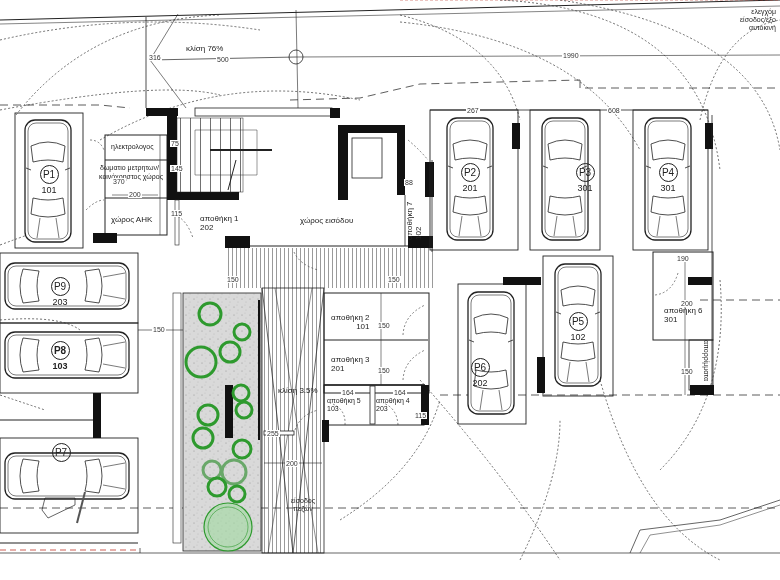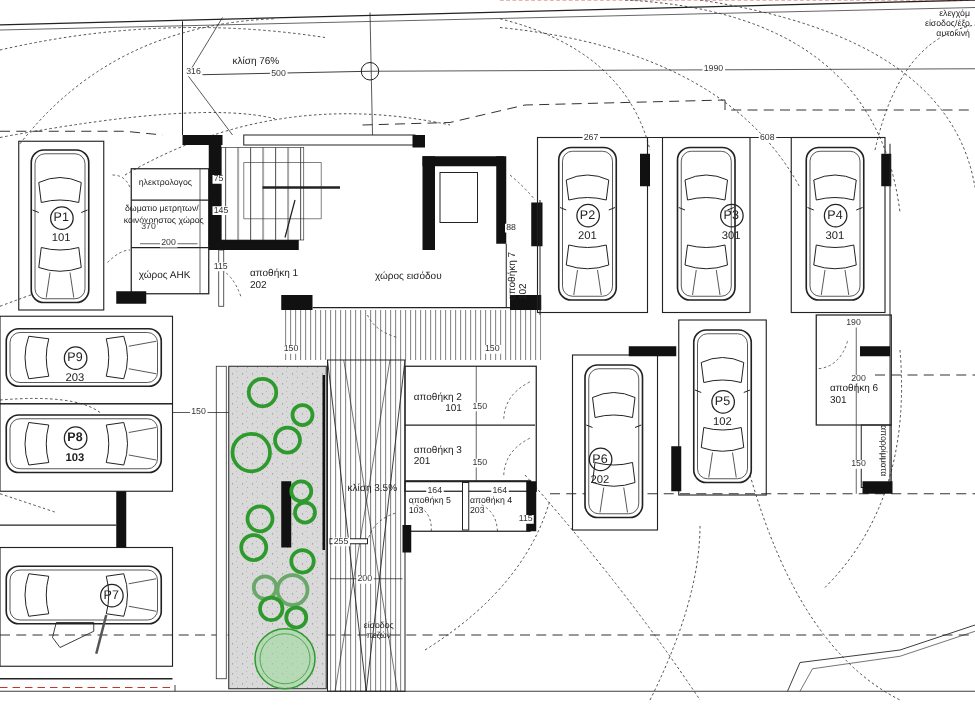--- a/index.html
+++ b/index.html
@@ -315,21 +315,21 @@
   <span class="unit">301</span>
 </div>
 <div class="badge" style="left:566px;top:312px;width:24px;text-align:center;">
   <span class="circ">P5</span>
   <span class="unit">102</span>
 </div>
 <div class="badge" style="left:468px;top:358px;width:24px;">
   <span class="circ">P6</span>
   <span class="unit">202</span>
 </div>
-<div class="badge" style="left:49px;top:467px;width:24px;margin-left:28px;">
+<div class="badge" style="left:49px;top:443px;width:24px;">
   <span class="circ">P7</span>
 </div>
 <div class="badge" style="left:48px;top:341px;width:24px;font-weight:bold;">
   <span class="circ">P8</span>
   <span class="unit">103</span>
 </div>
 <div class="badge" style="left:48px;top:277px;width:24px;">
   <span class="circ">P9</span>
   <span class="unit">203</span>
 </div>

